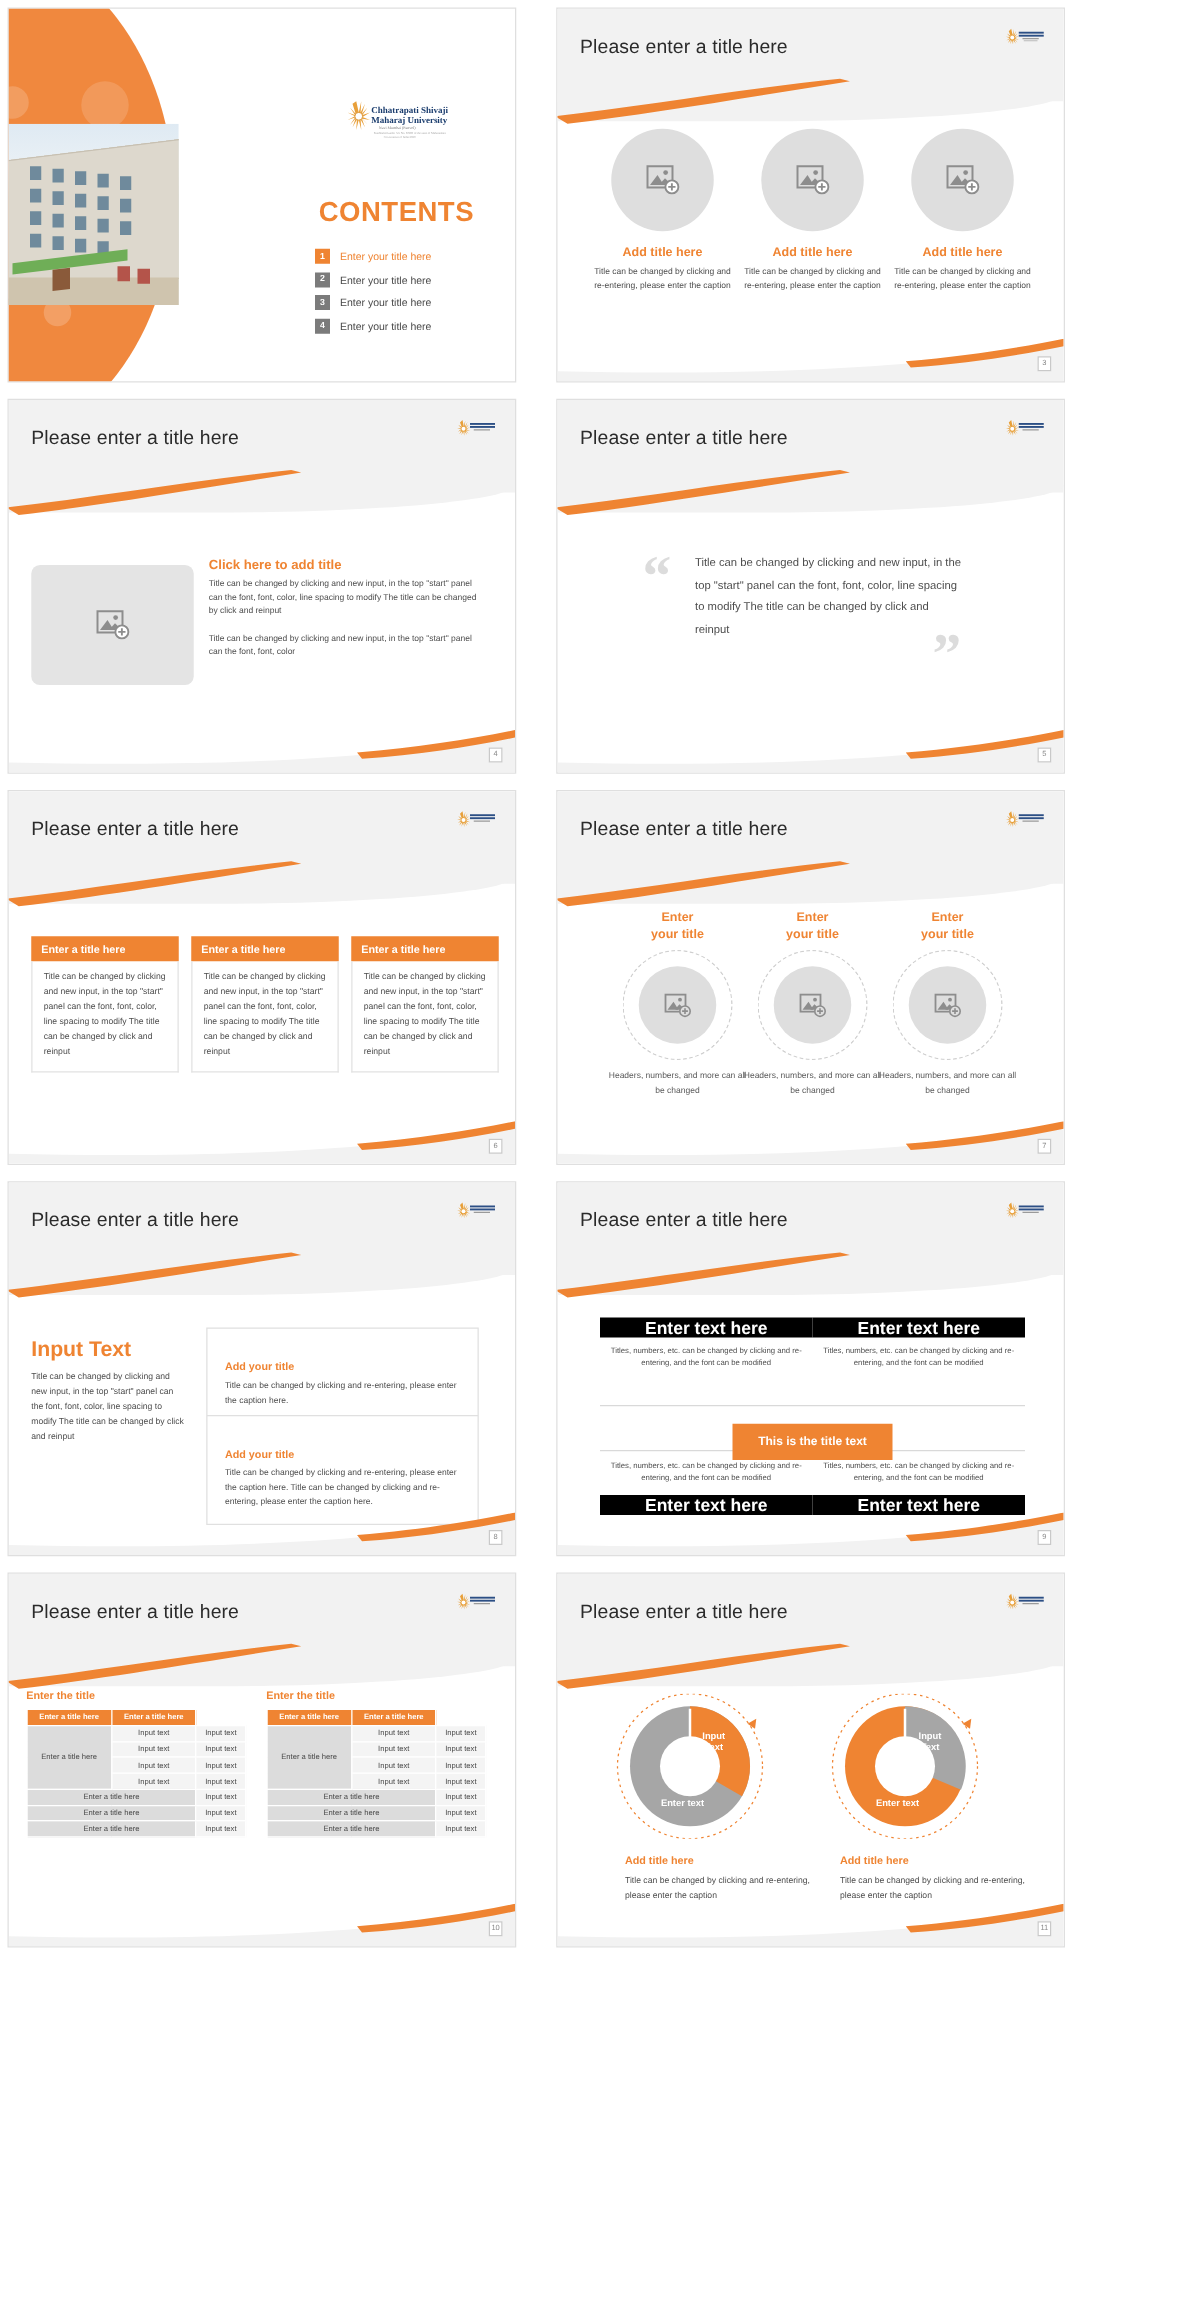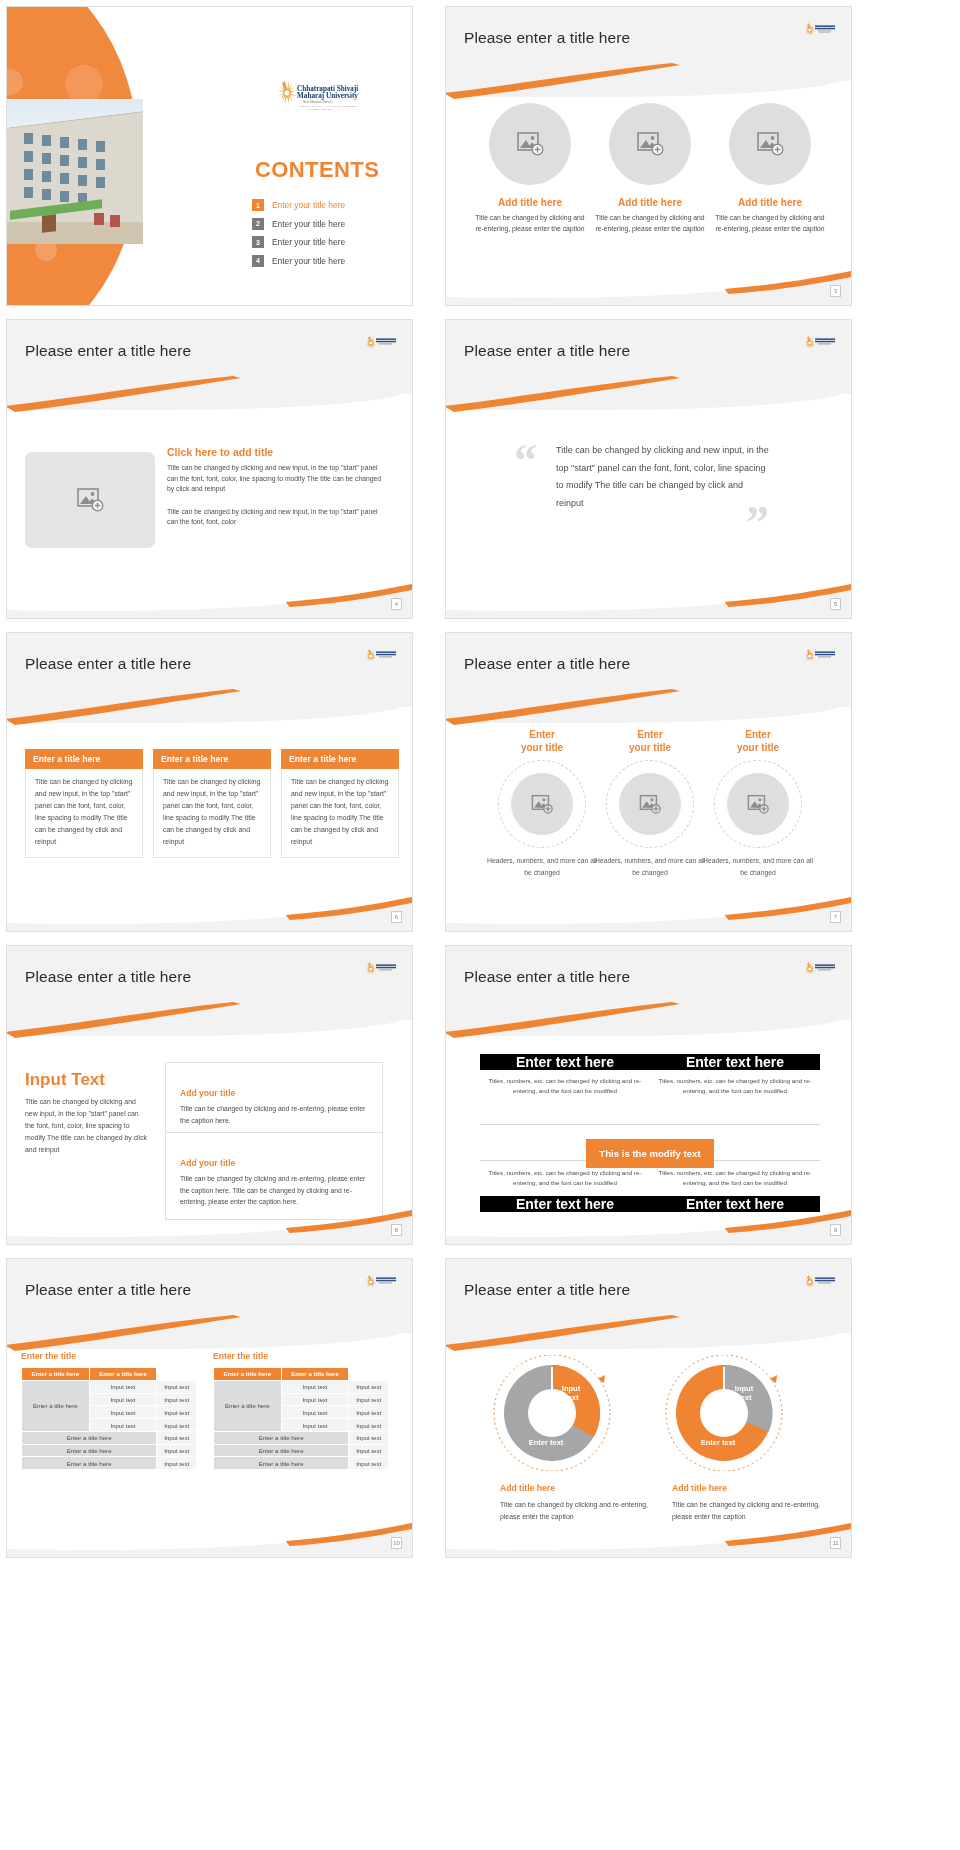--- a/index.html
+++ b/index.html
@@ -571,21 +571,21 @@
     </svg>
 
     <div class="hcell" style="left:34px; top:108px">Enter text here</div>
     <div class="tcell" style="left:34px; top:130px">Titles, numbers, etc. can be changed by clicking and re-entering, and the font can be modified</div>
     <div class="hcell" style="left:204px; top:108px">Enter text here</div>
     <div class="tcell" style="left:204px; top:130px">Titles, numbers, etc. can be changed by clicking and re-entering, and the font can be modified</div>
 
     <div class="rule" style="top:178px"></div>
     <div class="rule" style="top:214px"></div>
 
-    <div class="midbar">This is the modify text</div>
+    <div class="midbar">This is the title text</div>
 
     <div class="tcell" style="left:34px; top:222px">Titles, numbers, etc. can be changed by clicking and re-entering, and the font can be modified</div>
     <div class="hcell" style="left:34px; top:250px">Enter text here</div>
     <div class="tcell" style="left:204px; top:222px">Titles, numbers, etc. can be changed by clicking and re-entering, and the font can be modified</div>
     <div class="hcell" style="left:204px; top:250px">Enter text here</div>
 
     <svg class="footcurve" viewBox="0 0 407 34" preserveAspectRatio="none">
       <path d="M0,34 L407,34 L407,0 C330,22 180,30 0,26 Z" fill="#f2f2f2"></path>
       <path d="M280,18 C330,14 372,7 407,0 L407,6 C372,13 330,20 284,23 Z" fill="#ef8432"></path>
     </svg>

